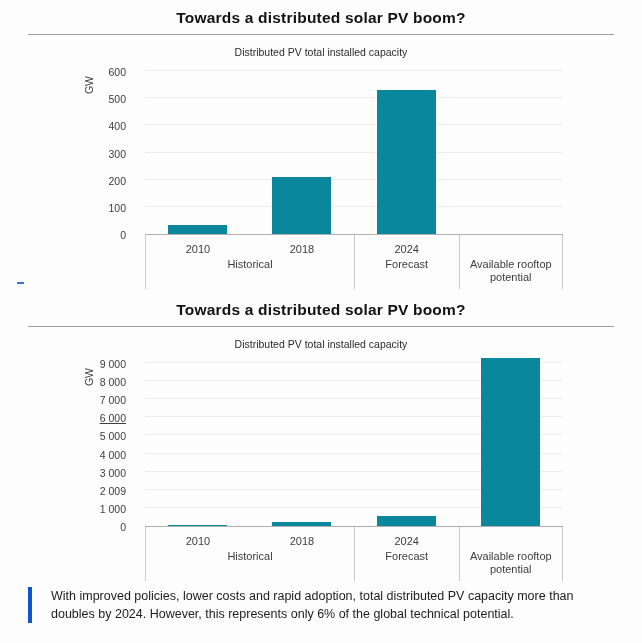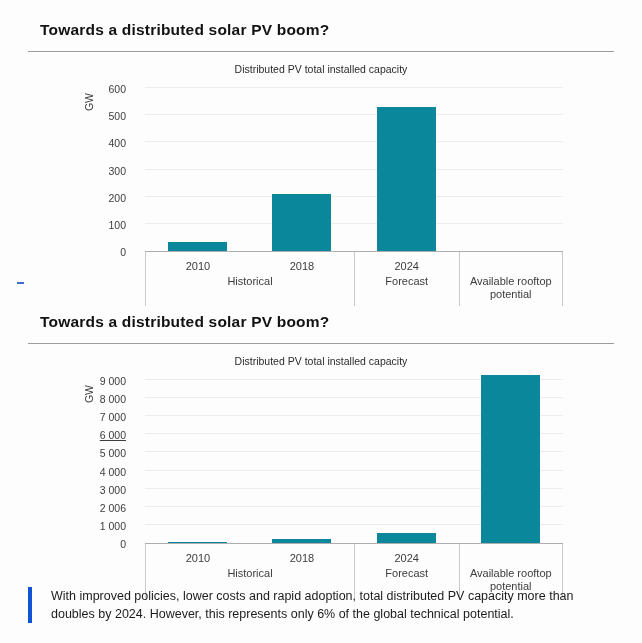--- a/index.html
+++ b/index.html
@@ -5,21 +5,21 @@
   html,body{margin:0;padding:0;}
   body{
     width:642px;height:643px;position:relative;overflow:hidden;
     background:#fdfdfd;color:#141414;
     font-family:"Liberation Sans",sans-serif;
     -webkit-font-smoothing:antialiased;
   }
   .panel{position:absolute;left:28px;width:586px;}
   #panel-0{top:8px;}
   #panel-1{top:300px;}
-  .section-title{font-size:15.5px;font-weight:bold;color:#121212;margin:12px;letter-spacing:.2px;line-height:19px;}
+  .section-title{font-size:15.5px;font-weight:bold;color:#121212;margin:0;letter-spacing:.2px;line-height:19px;text-align:center;}
   .title-rule{border:none;border-top:1px solid #9c9c9c;margin:7px 0 0 0;}
   .chart{width:484px;margin-left:51px;margin-top:10px;position:relative;}
   .chart-title{text-align:center;font-size:10.5px;color:#2b2b2b;height:14px;line-height:14px;margin-bottom:6px;}
   .chart-body{display:flex;height:170px;}
   .y-unit{width:20px;position:relative;}
   .y-unit span{position:absolute;top:14px;left:-3px;display:block;width:26px;text-align:center;
     transform:rotate(-90deg);font-size:10.5px;color:#3d3d3d;}
   .y-ticks{width:46px;position:relative;}
   .y-tick{position:absolute;right:19px;transform:translateY(50%);font-size:10.5px;color:#3d3d3d;white-space:nowrap;}
   .plot{flex:1;position:relative;border-bottom:1px solid #aeaeae;}
@@ -100,21 +100,21 @@
   <hr class="title-rule" style="border-top-color: rgb(156, 156, 156);">
   <div class="chart">
     <div class="chart-title">Distributed PV total installed capacity</div>
     <div class="chart-body">
       <div class="y-unit">
           <span>GW</span>
         </div>
       <div class="y-ticks">
           <div class="y-tick" style="bottom: 0px;">0</div>
           <div class="y-tick" style="bottom: 18.1111px;">1 000</div>
-          <div class="y-tick" style="bottom: 36.2222px;">2 006</div>
+          <div class="y-tick" style="bottom: 36.2222px;">2 009</div>
           <div class="y-tick" style="bottom: 54.3333px;">3 000</div>
           <div class="y-tick" style="bottom: 72.4444px;">4 000</div>
           <div class="y-tick" style="bottom: 90.5556px;">5 000</div>
           <div class="y-tick" style="bottom: 108.667px; text-decoration: underline;">6 000</div>
           <div class="y-tick" style="bottom: 126.778px;">7 000</div>
           <div class="y-tick" style="bottom: 144.889px;">8 000</div>
           <div class="y-tick" style="bottom: 163px;">9 000</div>
         </div>
       <div class="plot" style="border-bottom-color: rgb(174, 174, 174);">
           <div class="gridline" style="bottom: 18.1111px; background: rgb(237, 237, 237);"></div>

